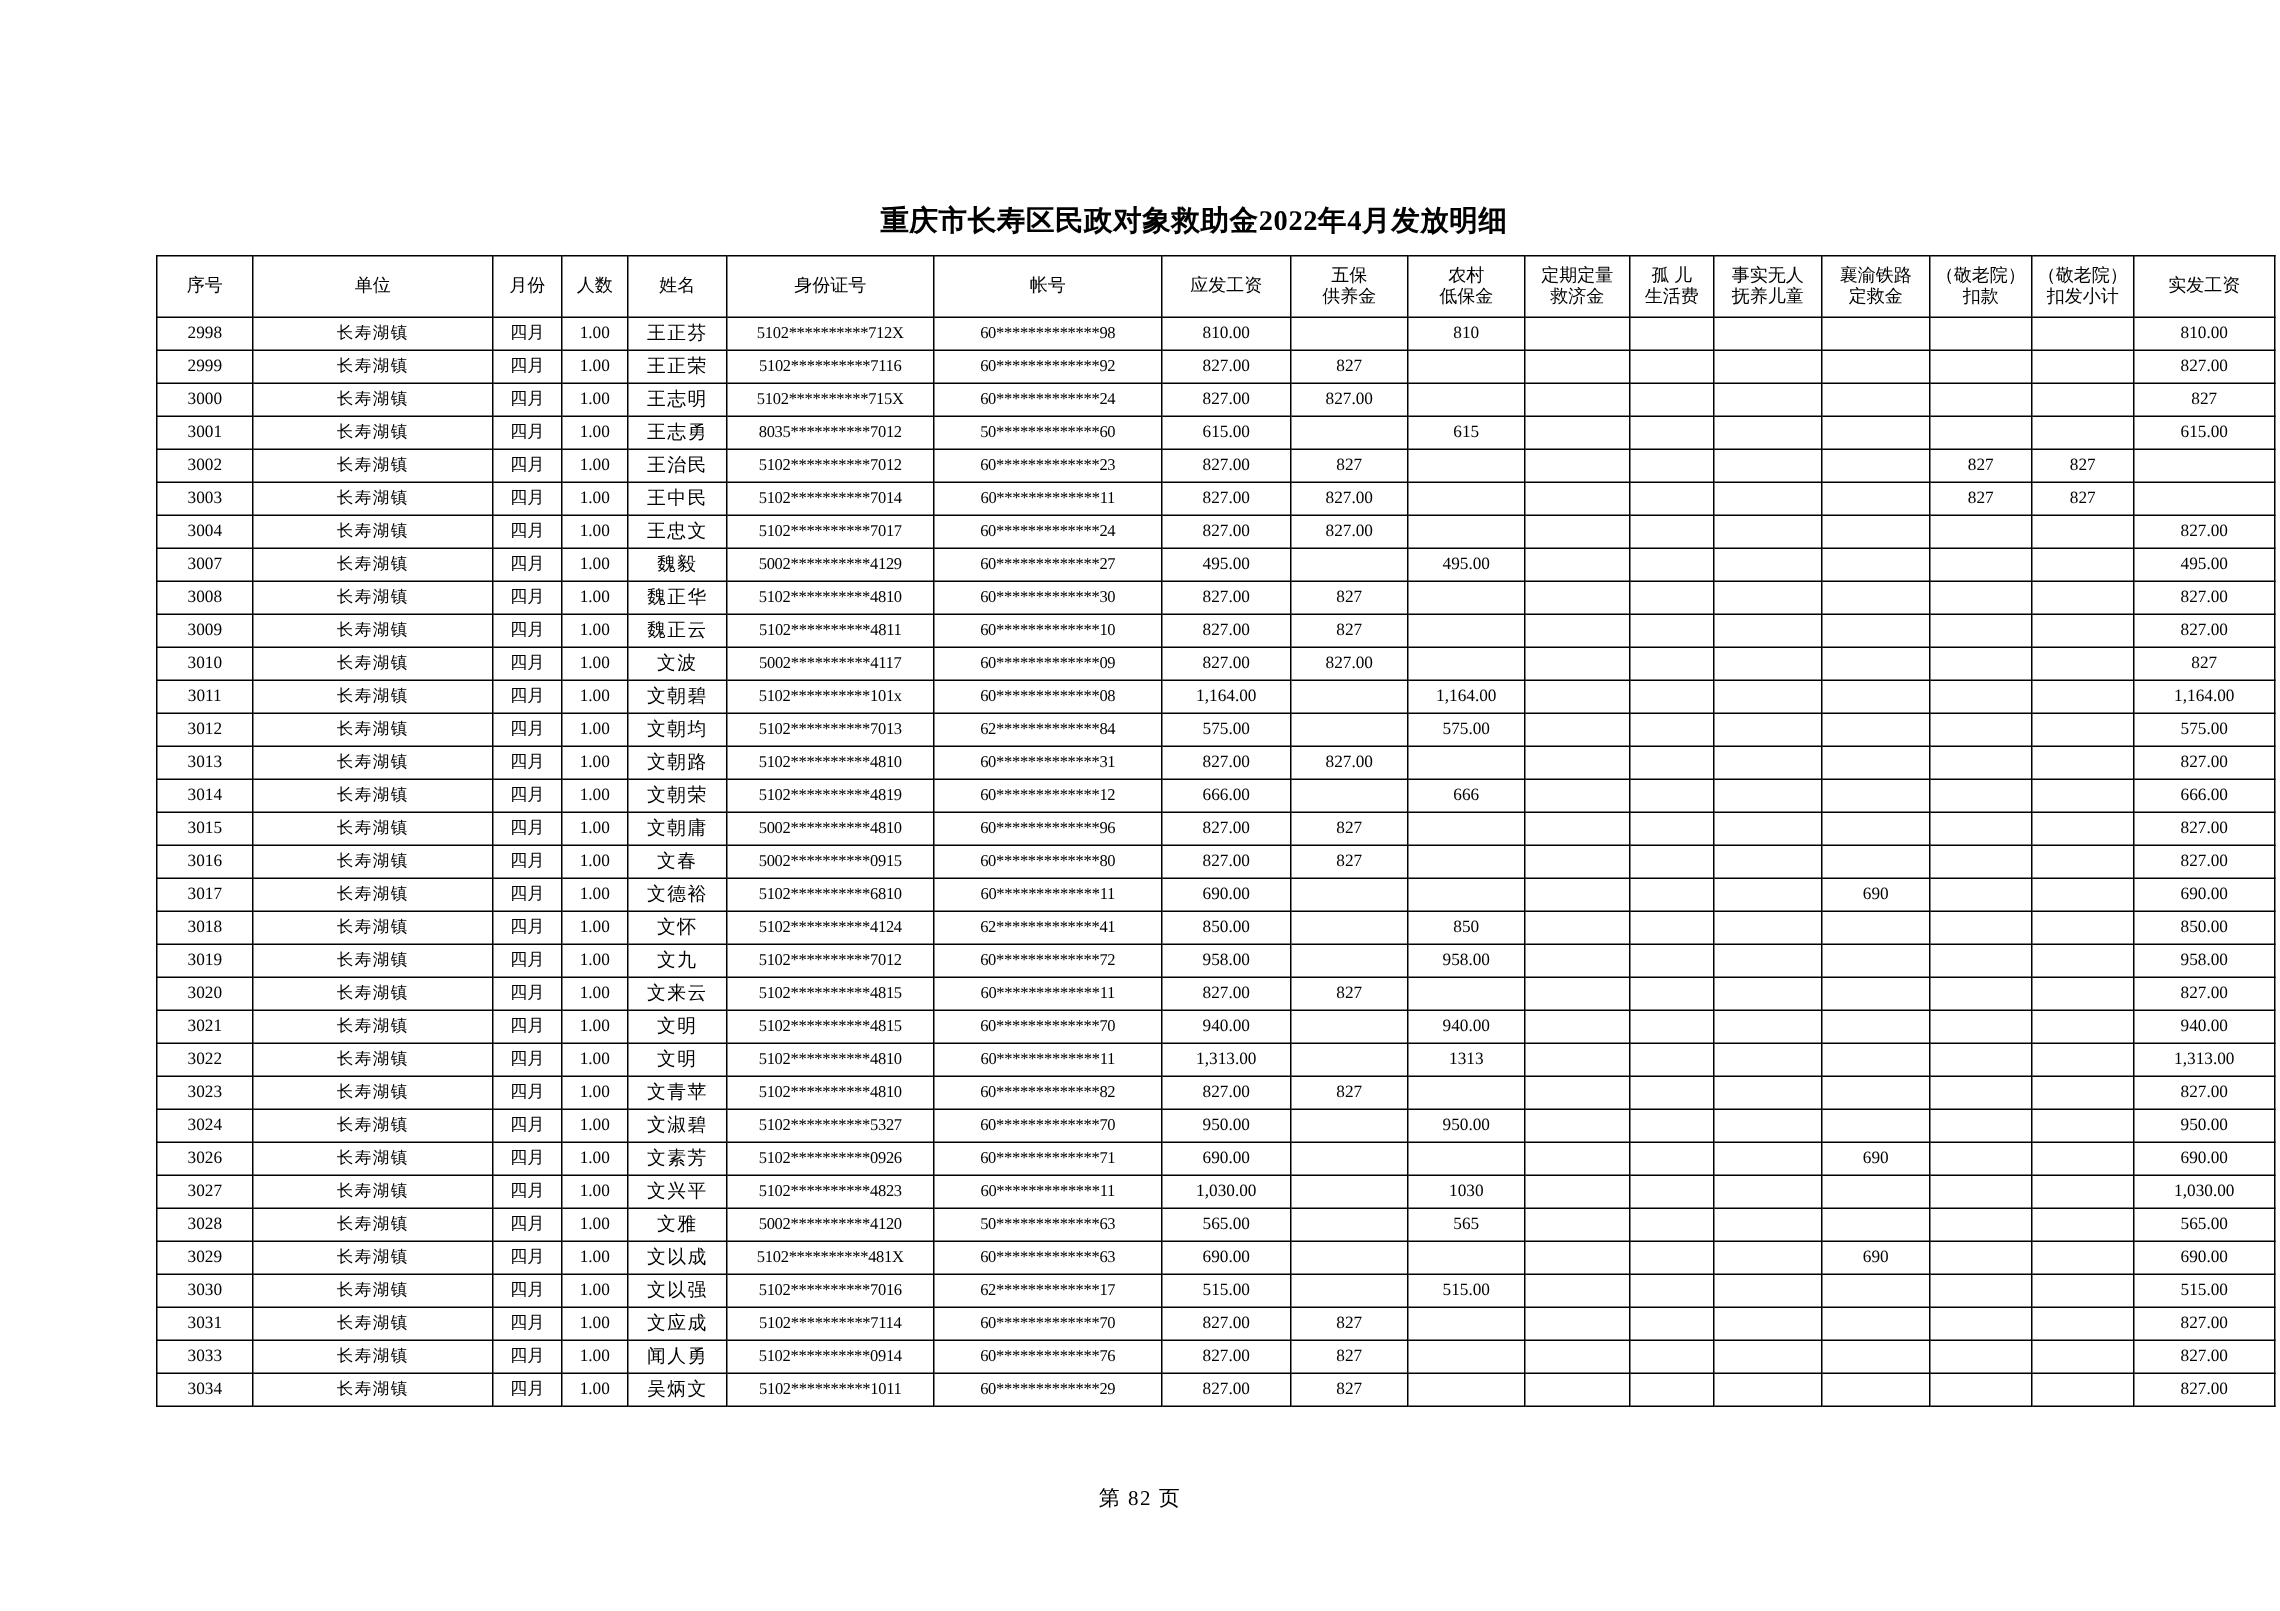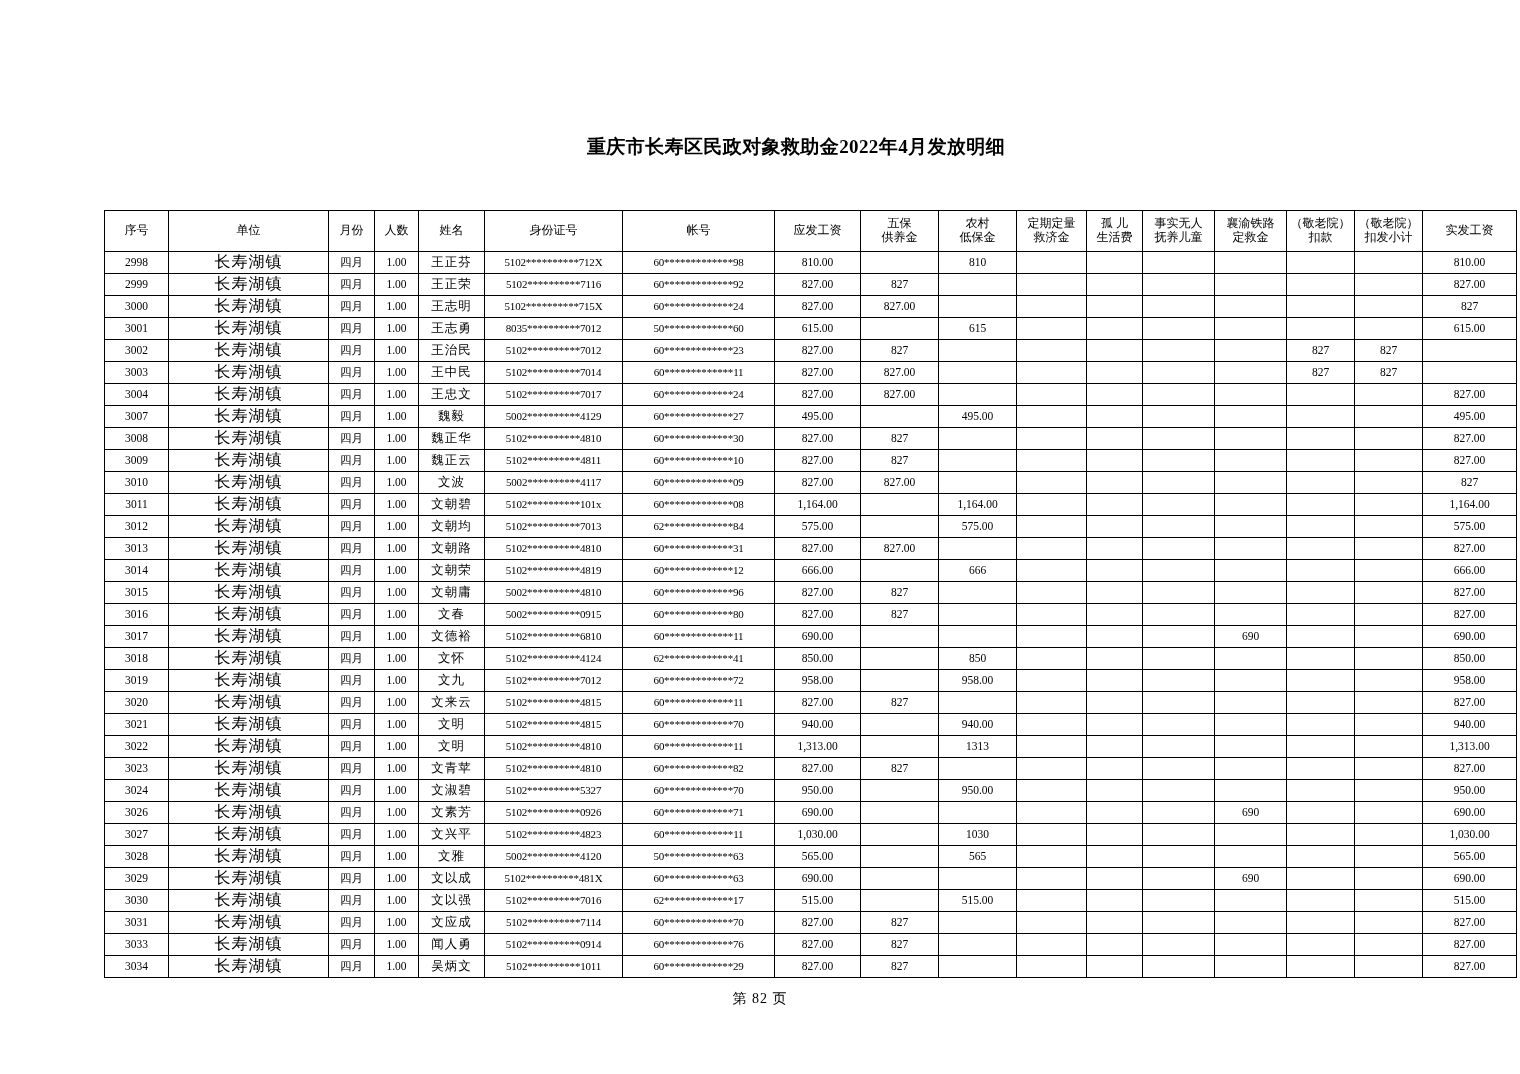--- a/index.html
+++ b/index.html
@@ -31,21 +31,20 @@
     font-weight: bold;
     font-family: "Liberation Serif", "DejaVu Serif", serif;
     letter-spacing: 0.4px;
     padding-left: 36px;
   }
   .table-wrap {
     position: absolute;
     top: 170px;
     left: 104px;
     width: 1312px;
-    margin-top: 40px;
   }
   table.detail {
     border-collapse: collapse;
     table-layout: fixed;
     width: 1312px;
     font-size: 11.5px;
   }
   table.detail th, table.detail td {
     border: 1px solid #000000;
     padding: 0;
@@ -72,21 +71,21 @@
   }
   td.idnum, td.acct {
     font-size: 11px;
     letter-spacing: -0.2px;
   }
   td.name {
     font-size: 12.5px;
     letter-spacing: 1px;
   }
   td.unit {
-    font-size: 16px;
+    font-size: 11px;
     letter-spacing: 1px;
   }
   .footer {
     position: absolute;
     top: 990px;
     left: 0;
     width: 1520px;
     text-align: center;
     font-size: 14px;
     font-weight: normal;

